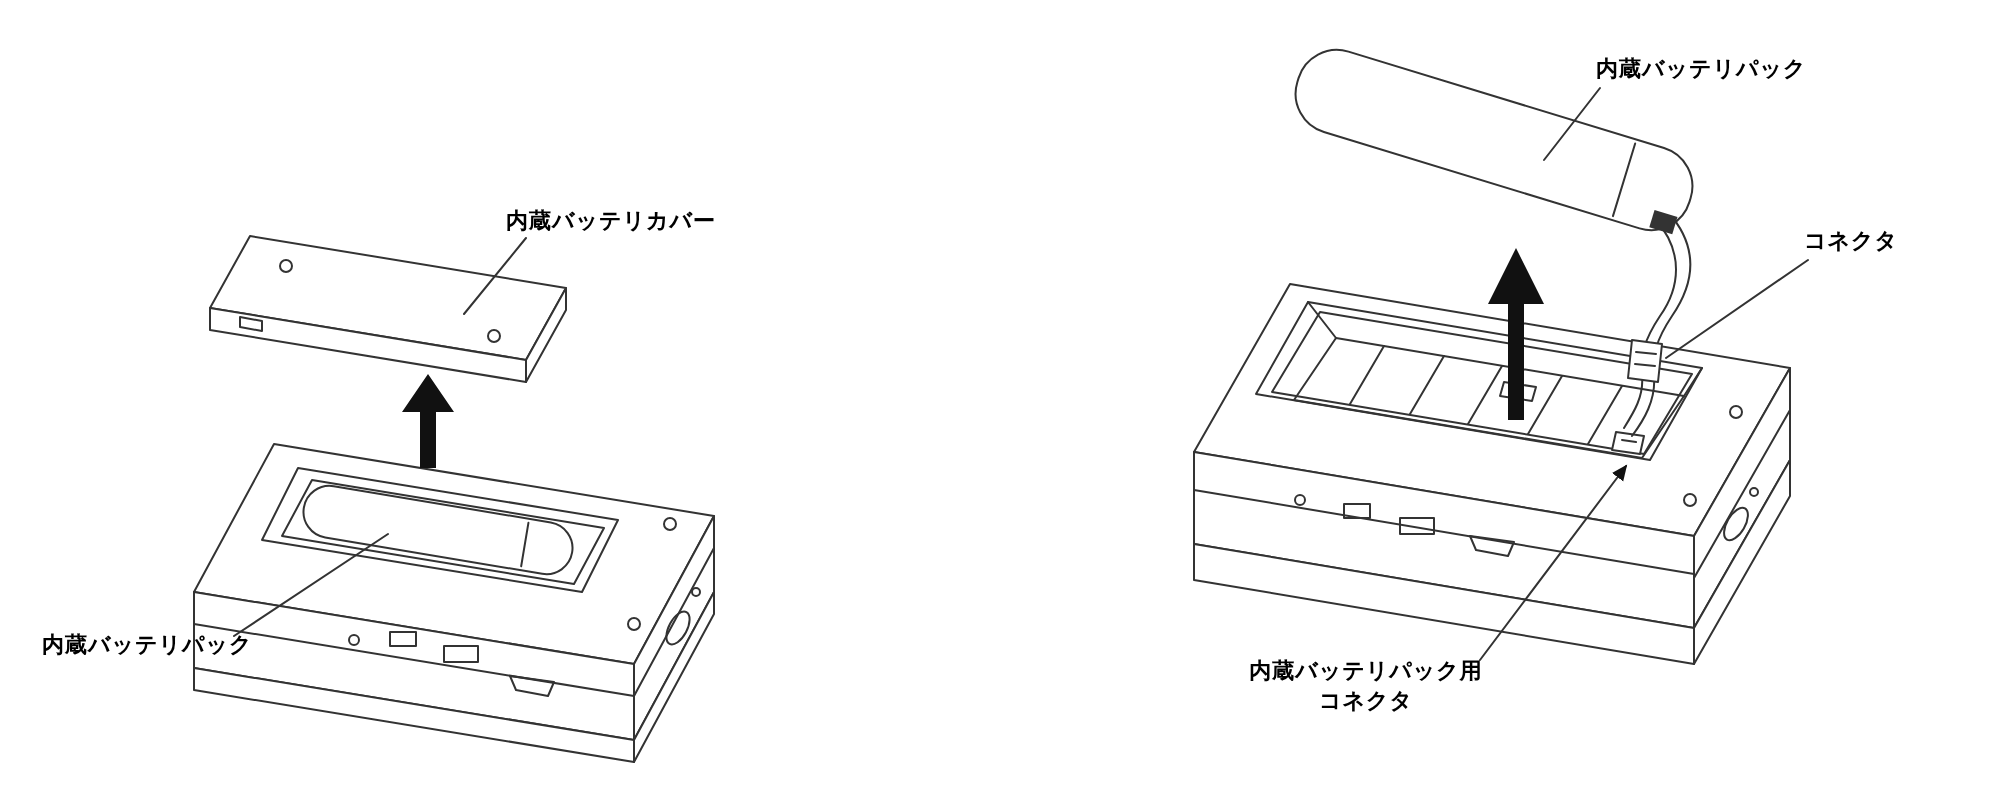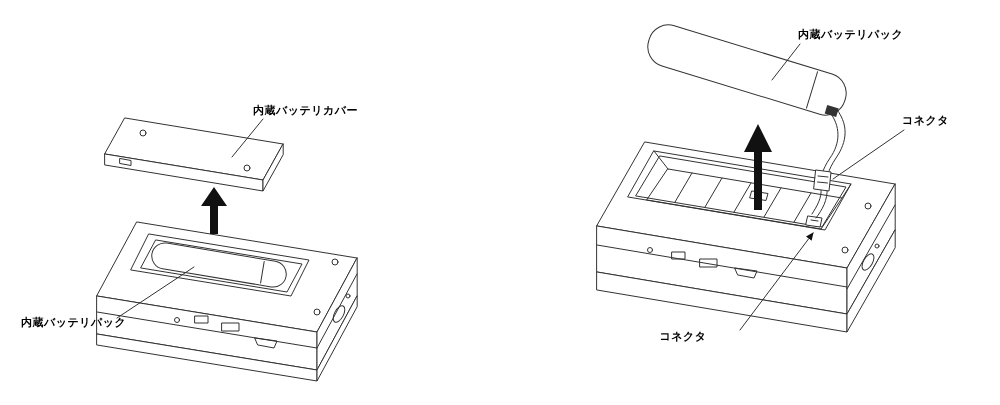--- a/index.html
+++ b/index.html
@@ -126,17 +126,18 @@
         <path d="M404 130 L333 179"></path>
         <path marker-end="url(#arrR)" d="M240 330 L313 233"></path>
       </g>
 
       <path fill="#111111" stroke="none" d="M254 210 L254 152 L244 152 L258 124 L272 152 L262 152 L262 210 Z"></path>
     </svg>
 
     <div class="label" style="left:298px;top:27px;">内蔵バッテリパック</div>
     <div class="label" style="left:402px;top:113px;">コネクタ</div>
     <div class="label multiline" style="left:118px;top:329px;width:130px;">
+      <span>内蔵バッテリパック用</span>
       <span>コネクタ</span>
     </div>
   </div>
 
 </div>
 
 </body></html>

